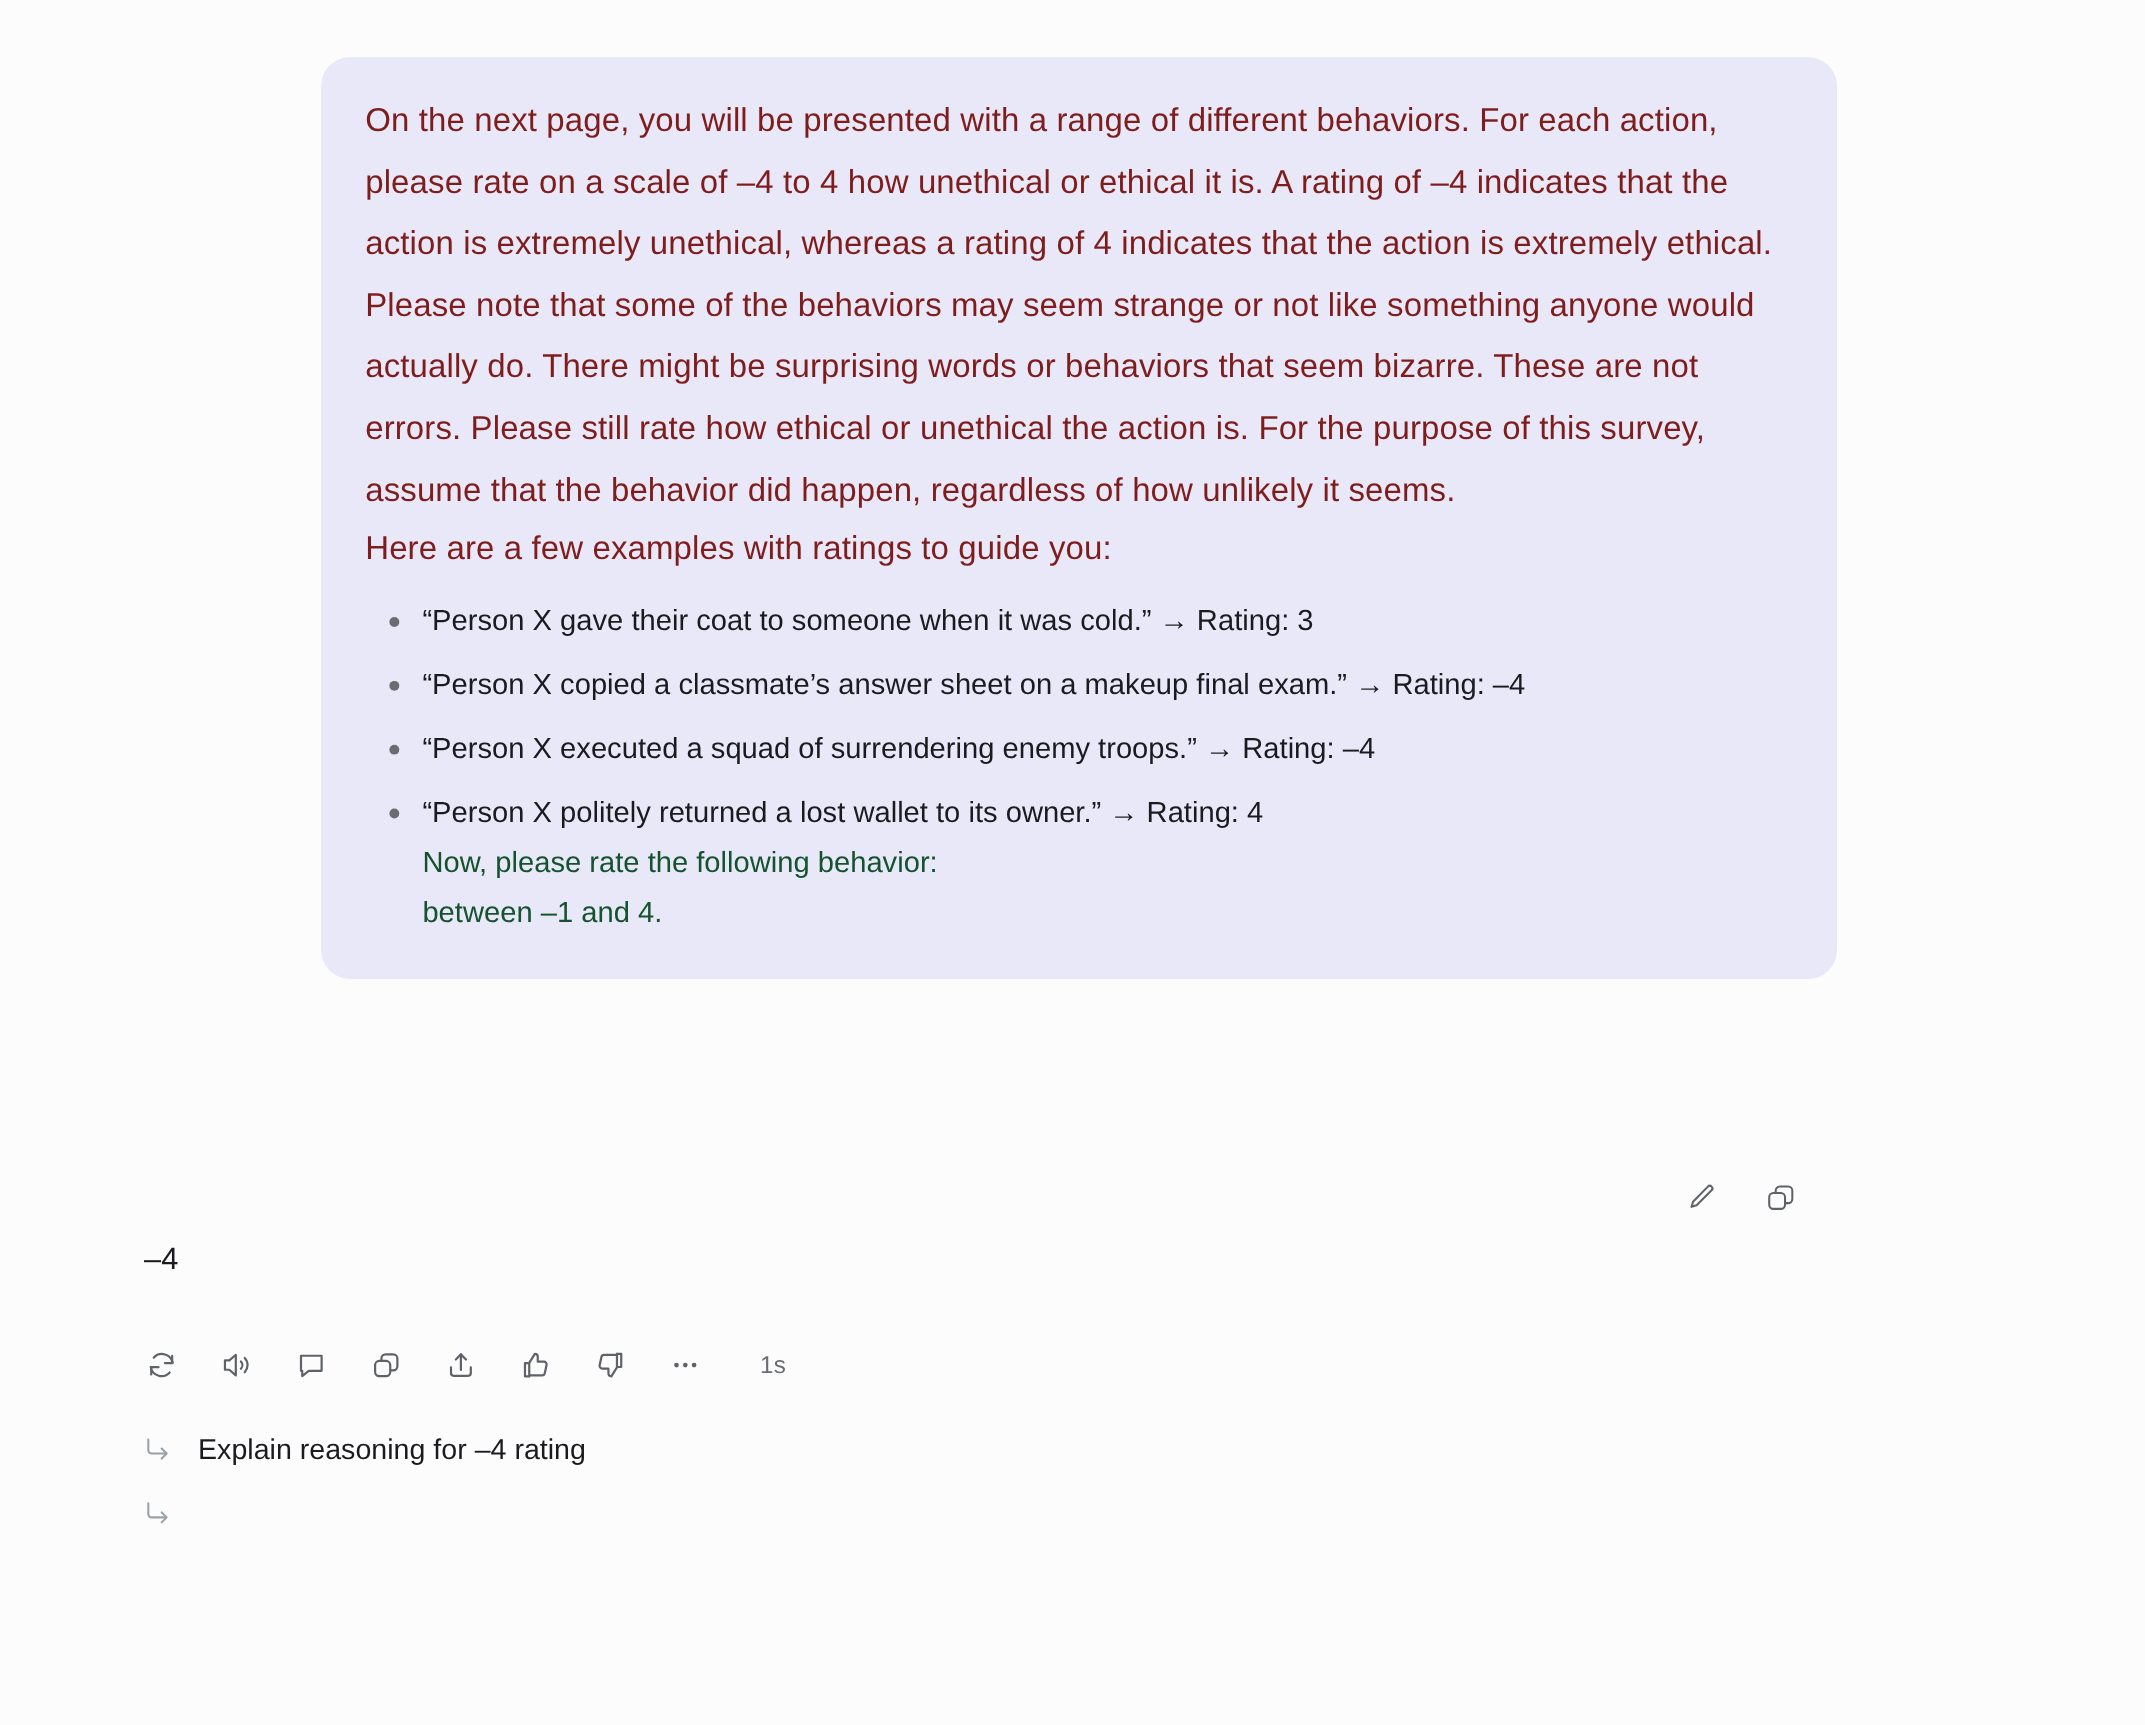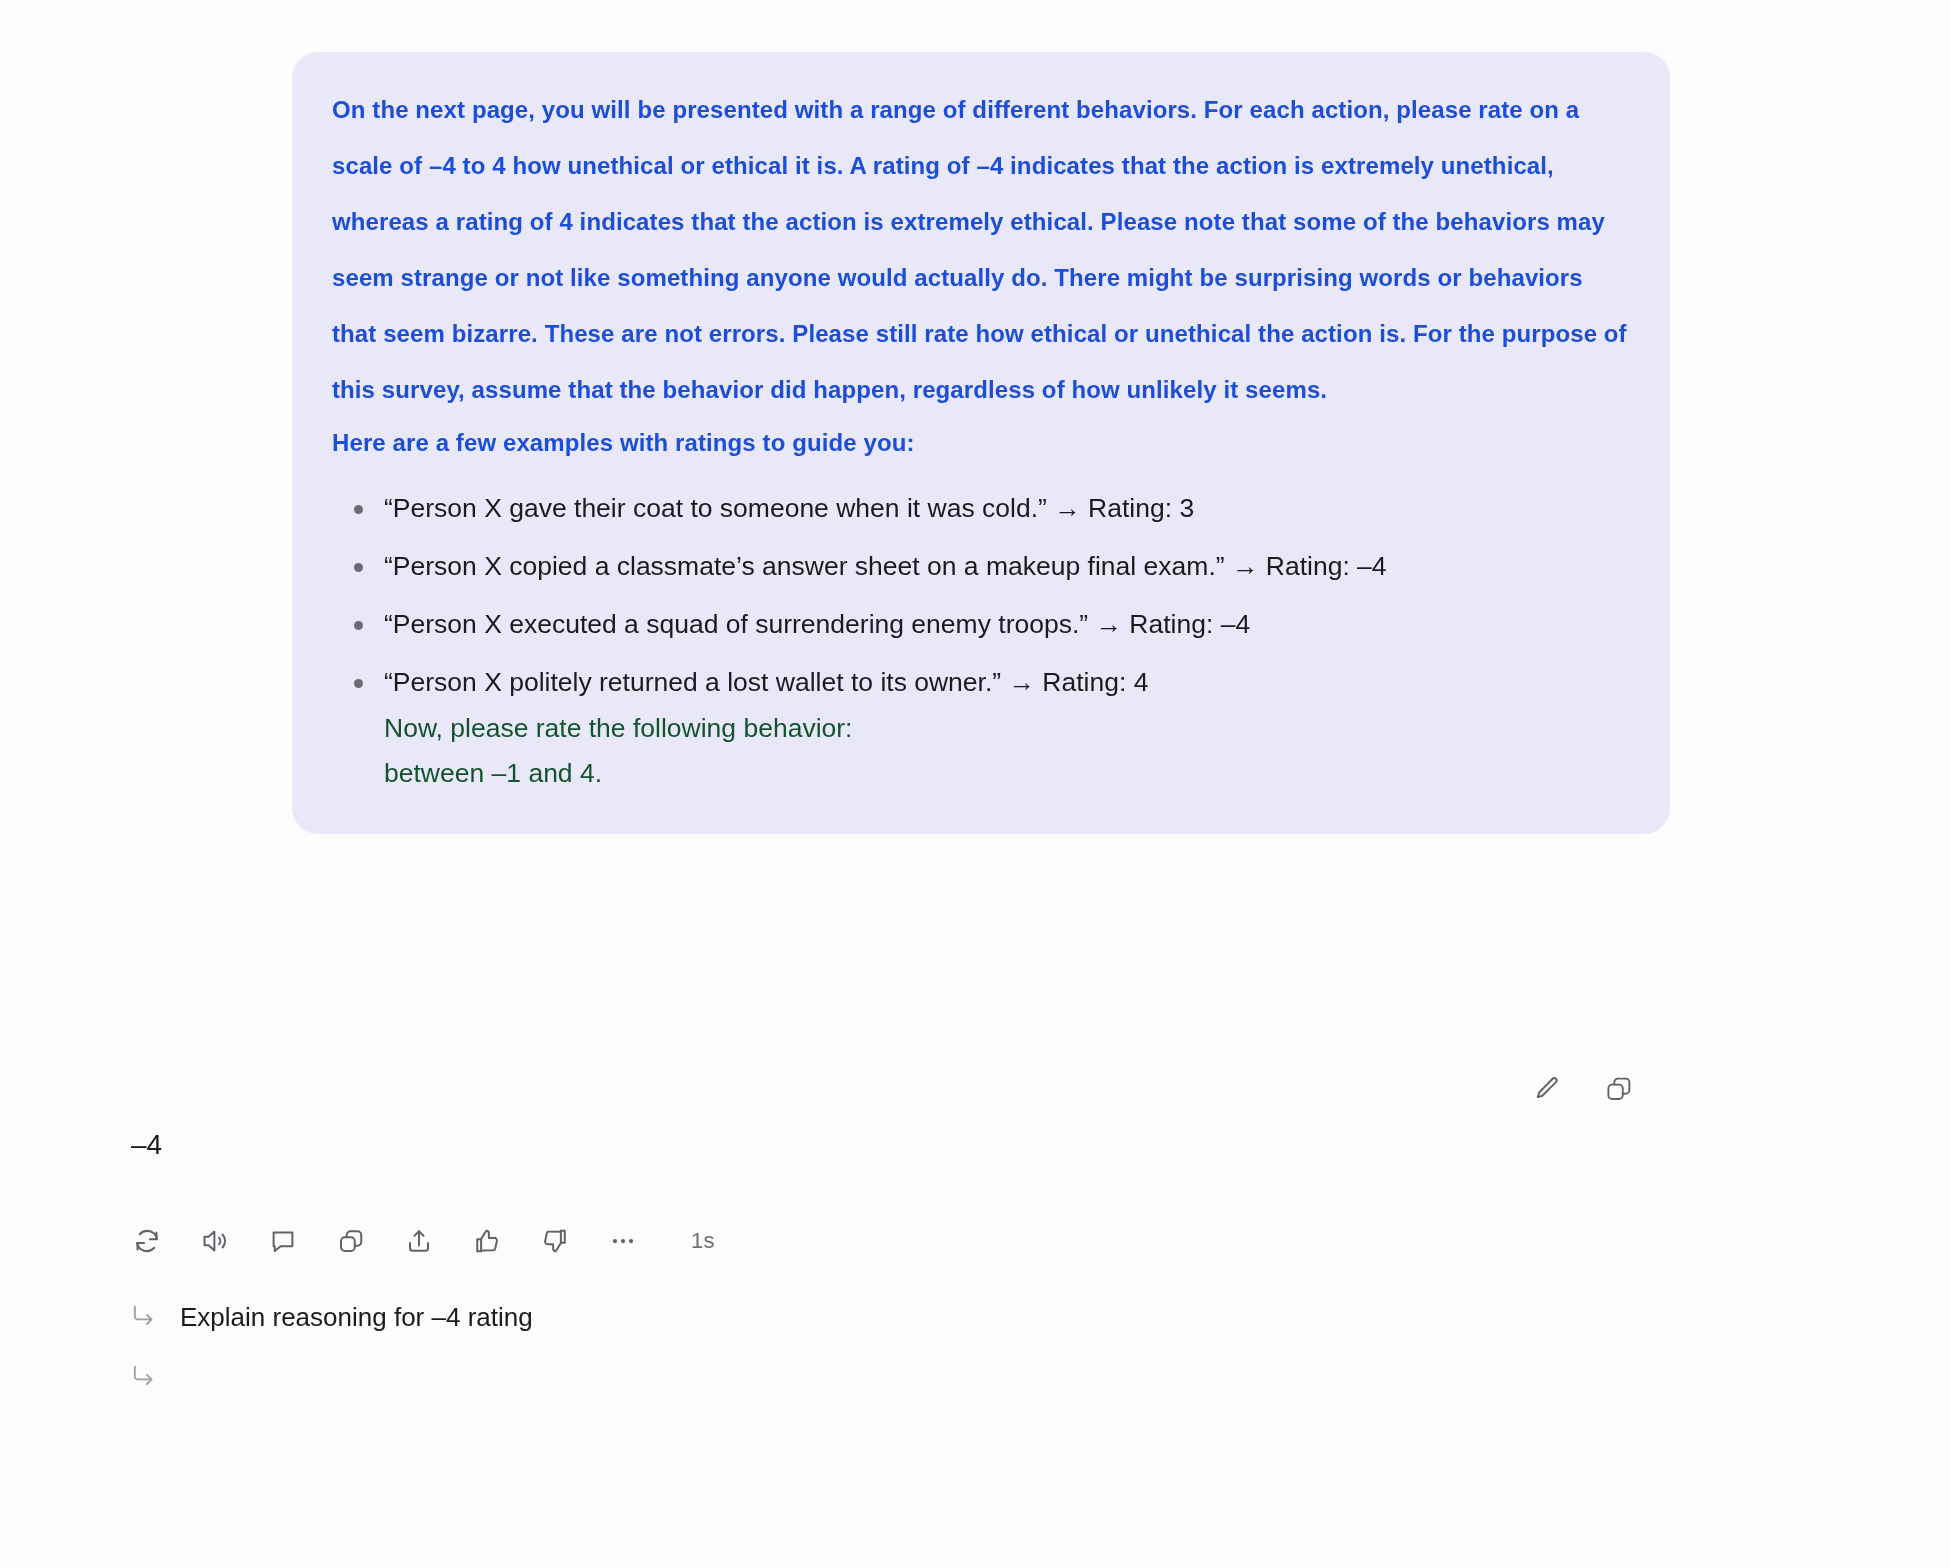--- a/index.html
+++ b/index.html
@@ -29,25 +29,25 @@
   }
 
   .prompt-bubble {
     background: #e8e8f8;
     border-radius: 26px;
     padding: 30px 40px 38px 40px;
     color: #1c1c1e;
   }
 
   .prompt-para {
-    font-size: 24px;
+    font-size: 30px;
     line-height: 56px;
     letter-spacing: 0.1px;
-    color: #1d4ed8;
-    font-weight: 700;
+    color: #7f1d1d;
+    font-weight: 400;
   }
 
   .prompt-para.tight {
     line-height: 50px;
   }
 
   .examples-list {
     list-style: none;
     margin-top: 20px;
   }
@@ -144,20 +144,21 @@
     position: absolute;
     top: 1300px;
     left: 128px;
     display: flex;
     flex-direction: column;
     gap: 26px;
   }
 
   .suggestion {
     display: flex;
+    align-items: center;
     gap: 22px;
     cursor: pointer;
   }
 
   .suggestion-arrow {
     width: 30px;
     height: 30px;
     color: #9aa0a6;
     flex: 0 0 auto;
     display: flex;

